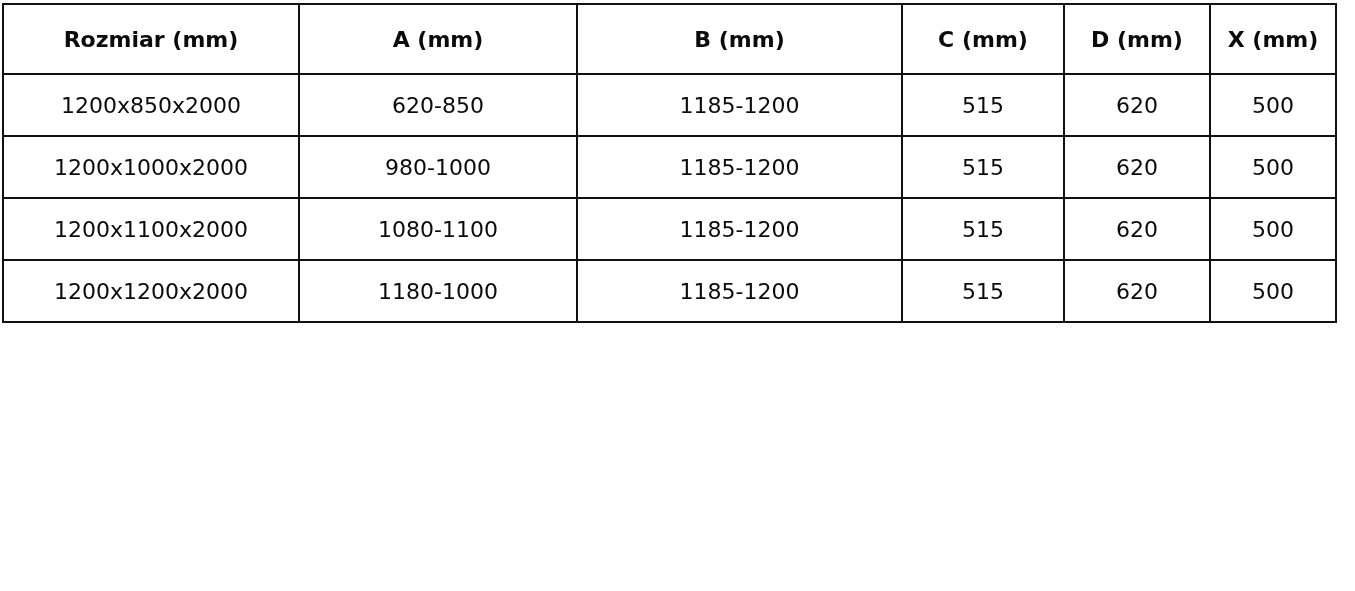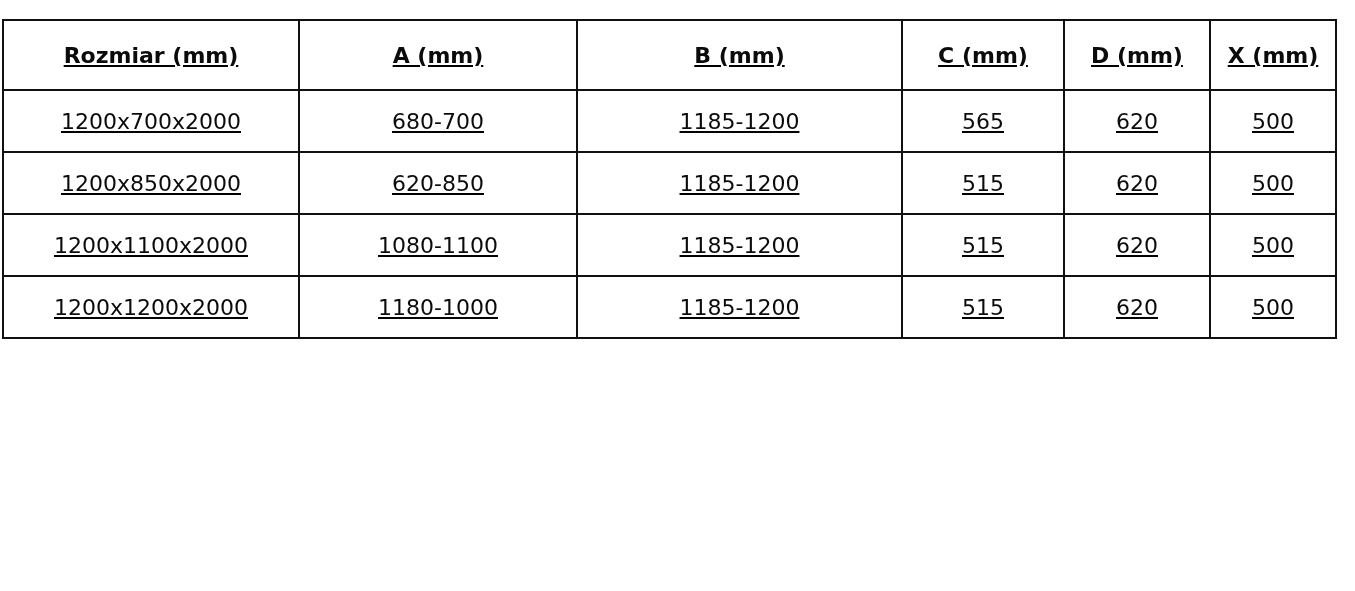--- a/index.html
+++ b/index.html
@@ -16,23 +16,22 @@
   }
   .table-wrap {
     width: 1355px;
     height: 591px;
     box-sizing: border-box;
   }
   table.spec-table {
     border-collapse: collapse;
     width: 1321px;
     margin-left: 2px;
-    margin-top: 19px;
+    margin-top: 3px;
     table-layout: fixed;
-    text-decoration: underline;
   }
   table.spec-table th,
   table.spec-table td {
     border: 2px solid #111111;
     text-align: center;
     vertical-align: middle;
     height: 62px;
     font-size: 22px;
     color: #0b0b0b;
     padding: 0 4px;
@@ -70,30 +69,30 @@
         <th>Rozmiar (mm)</th>
         <th>A (mm)</th>
         <th>B (mm)</th>
         <th>C (mm)</th>
         <th>D (mm)</th>
         <th>X (mm)</th>
       </tr>
     </thead>
     <tbody>
       <tr>
-        <td>1200x700x2000</td>
-        <td>680-700</td>
+        <td>1200x850x2000</td>
+        <td>620-850</td>
         <td>1185-1200</td>
-        <td>565</td>
+        <td>515</td>
         <td>620</td>
         <td>500</td>
       </tr>
       <tr>
-        <td>1200x850x2000</td>
-        <td>620-850</td>
+        <td>1200x1000x2000</td>
+        <td>980-1000</td>
         <td>1185-1200</td>
         <td>515</td>
         <td>620</td>
         <td>500</td>
       </tr>
       <tr>
         <td>1200x1100x2000</td>
         <td>1080-1100</td>
         <td>1185-1200</td>
         <td>515</td>

